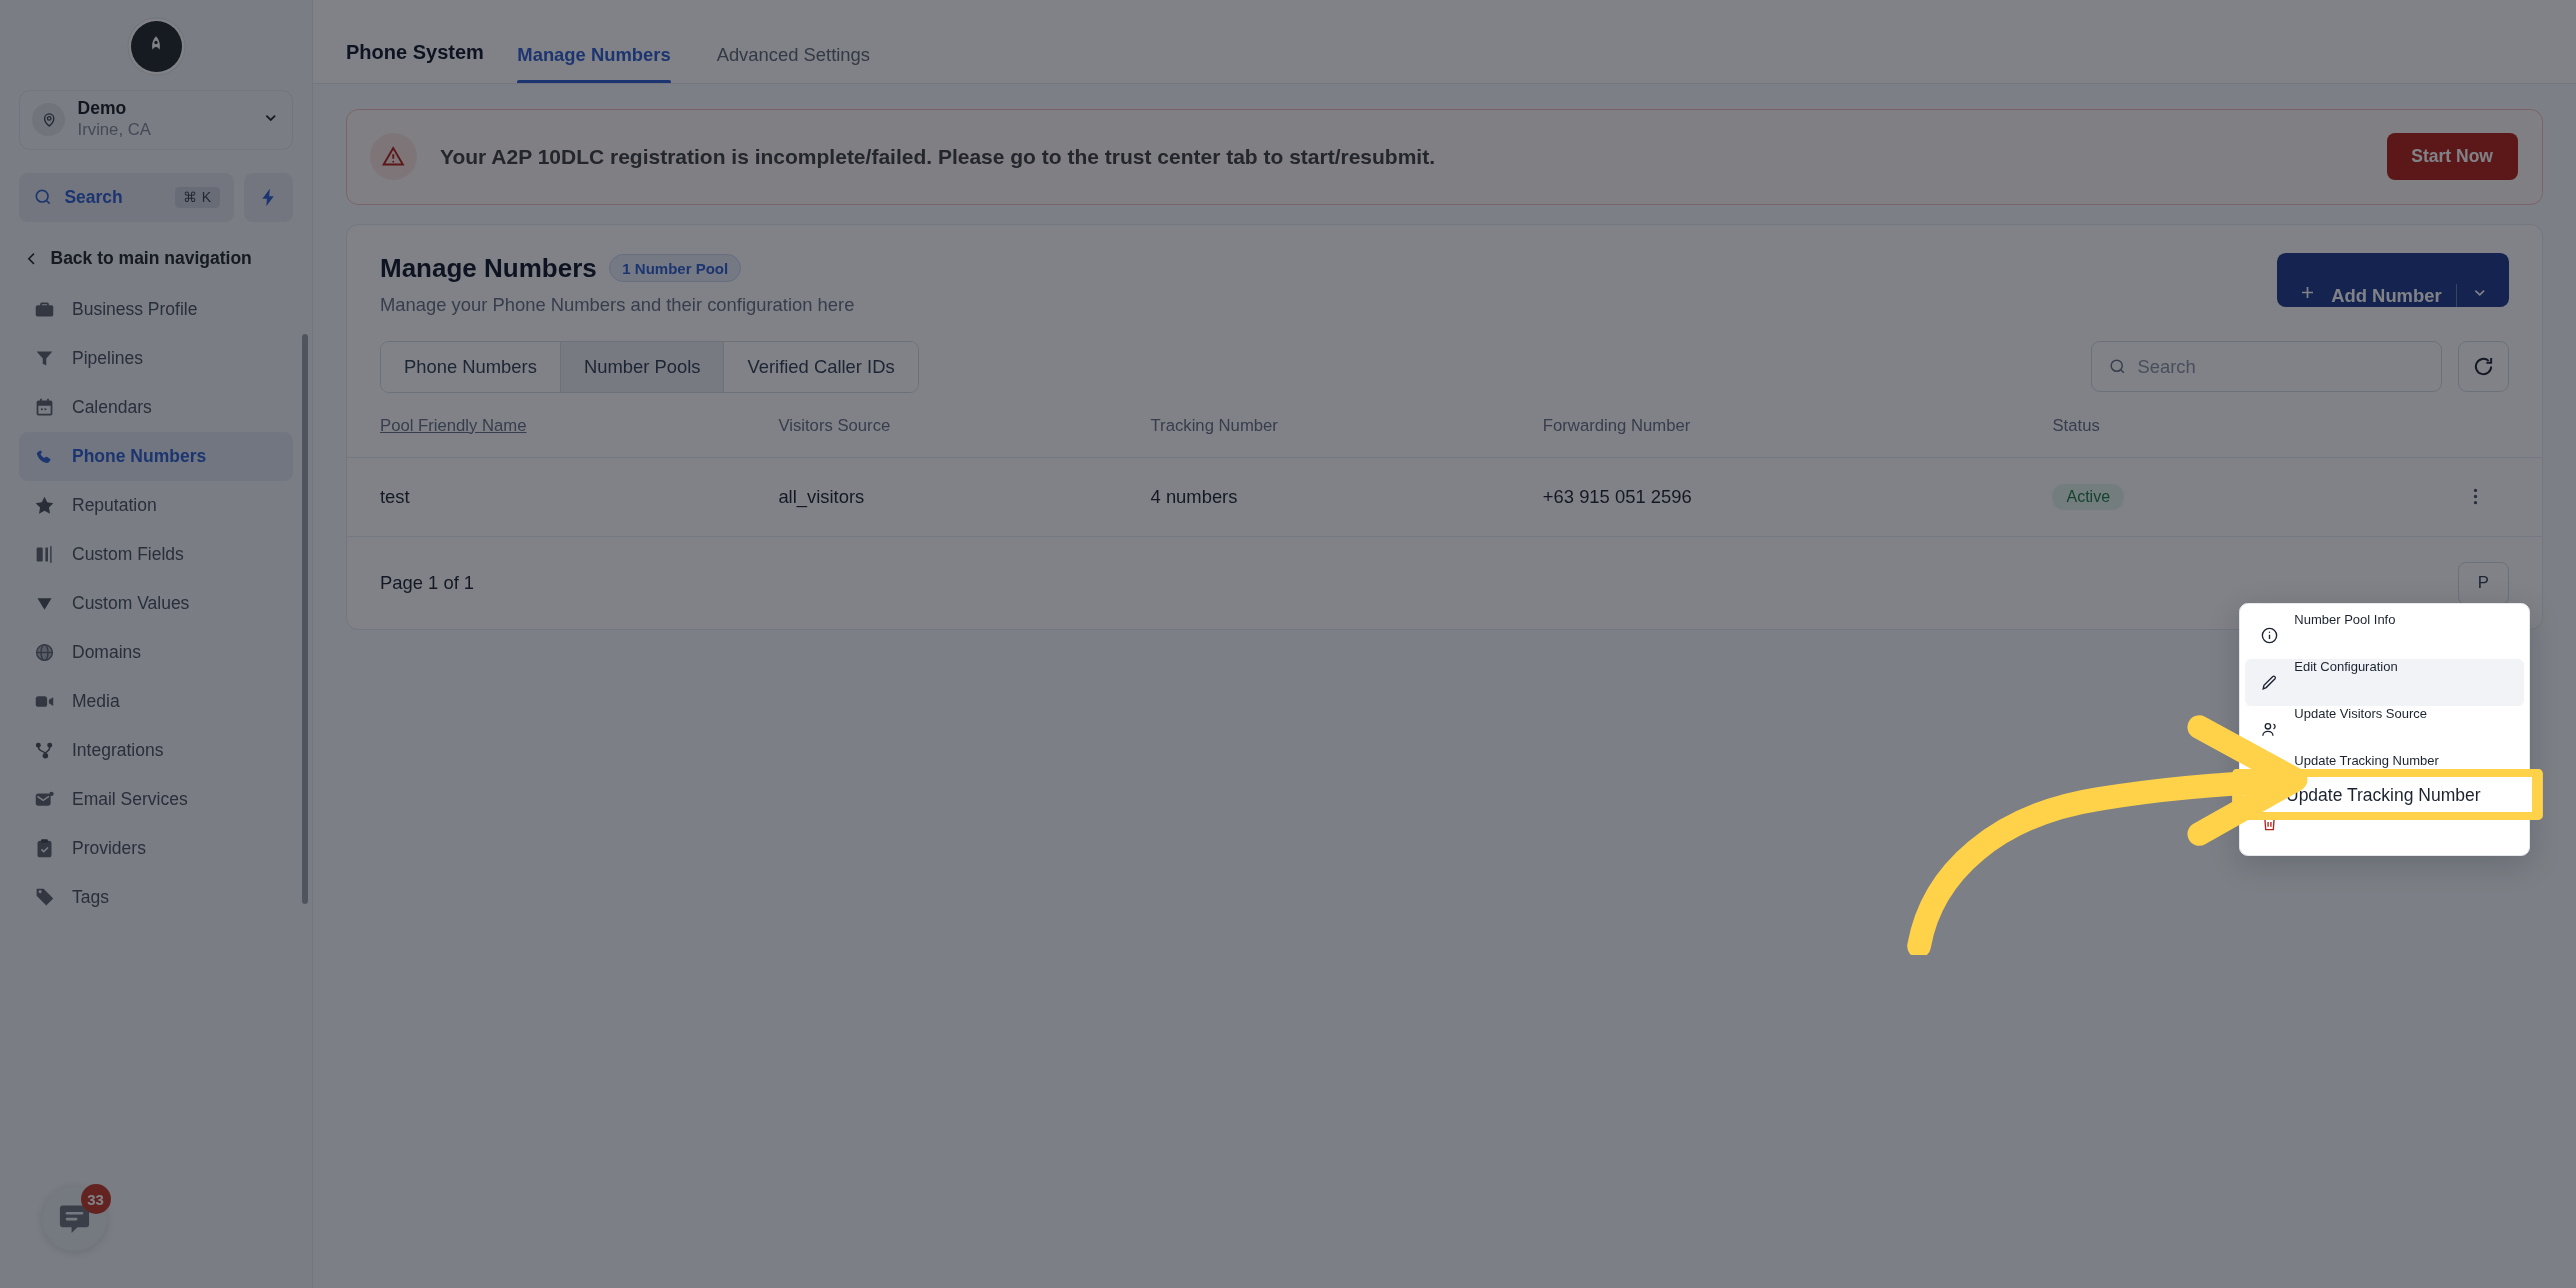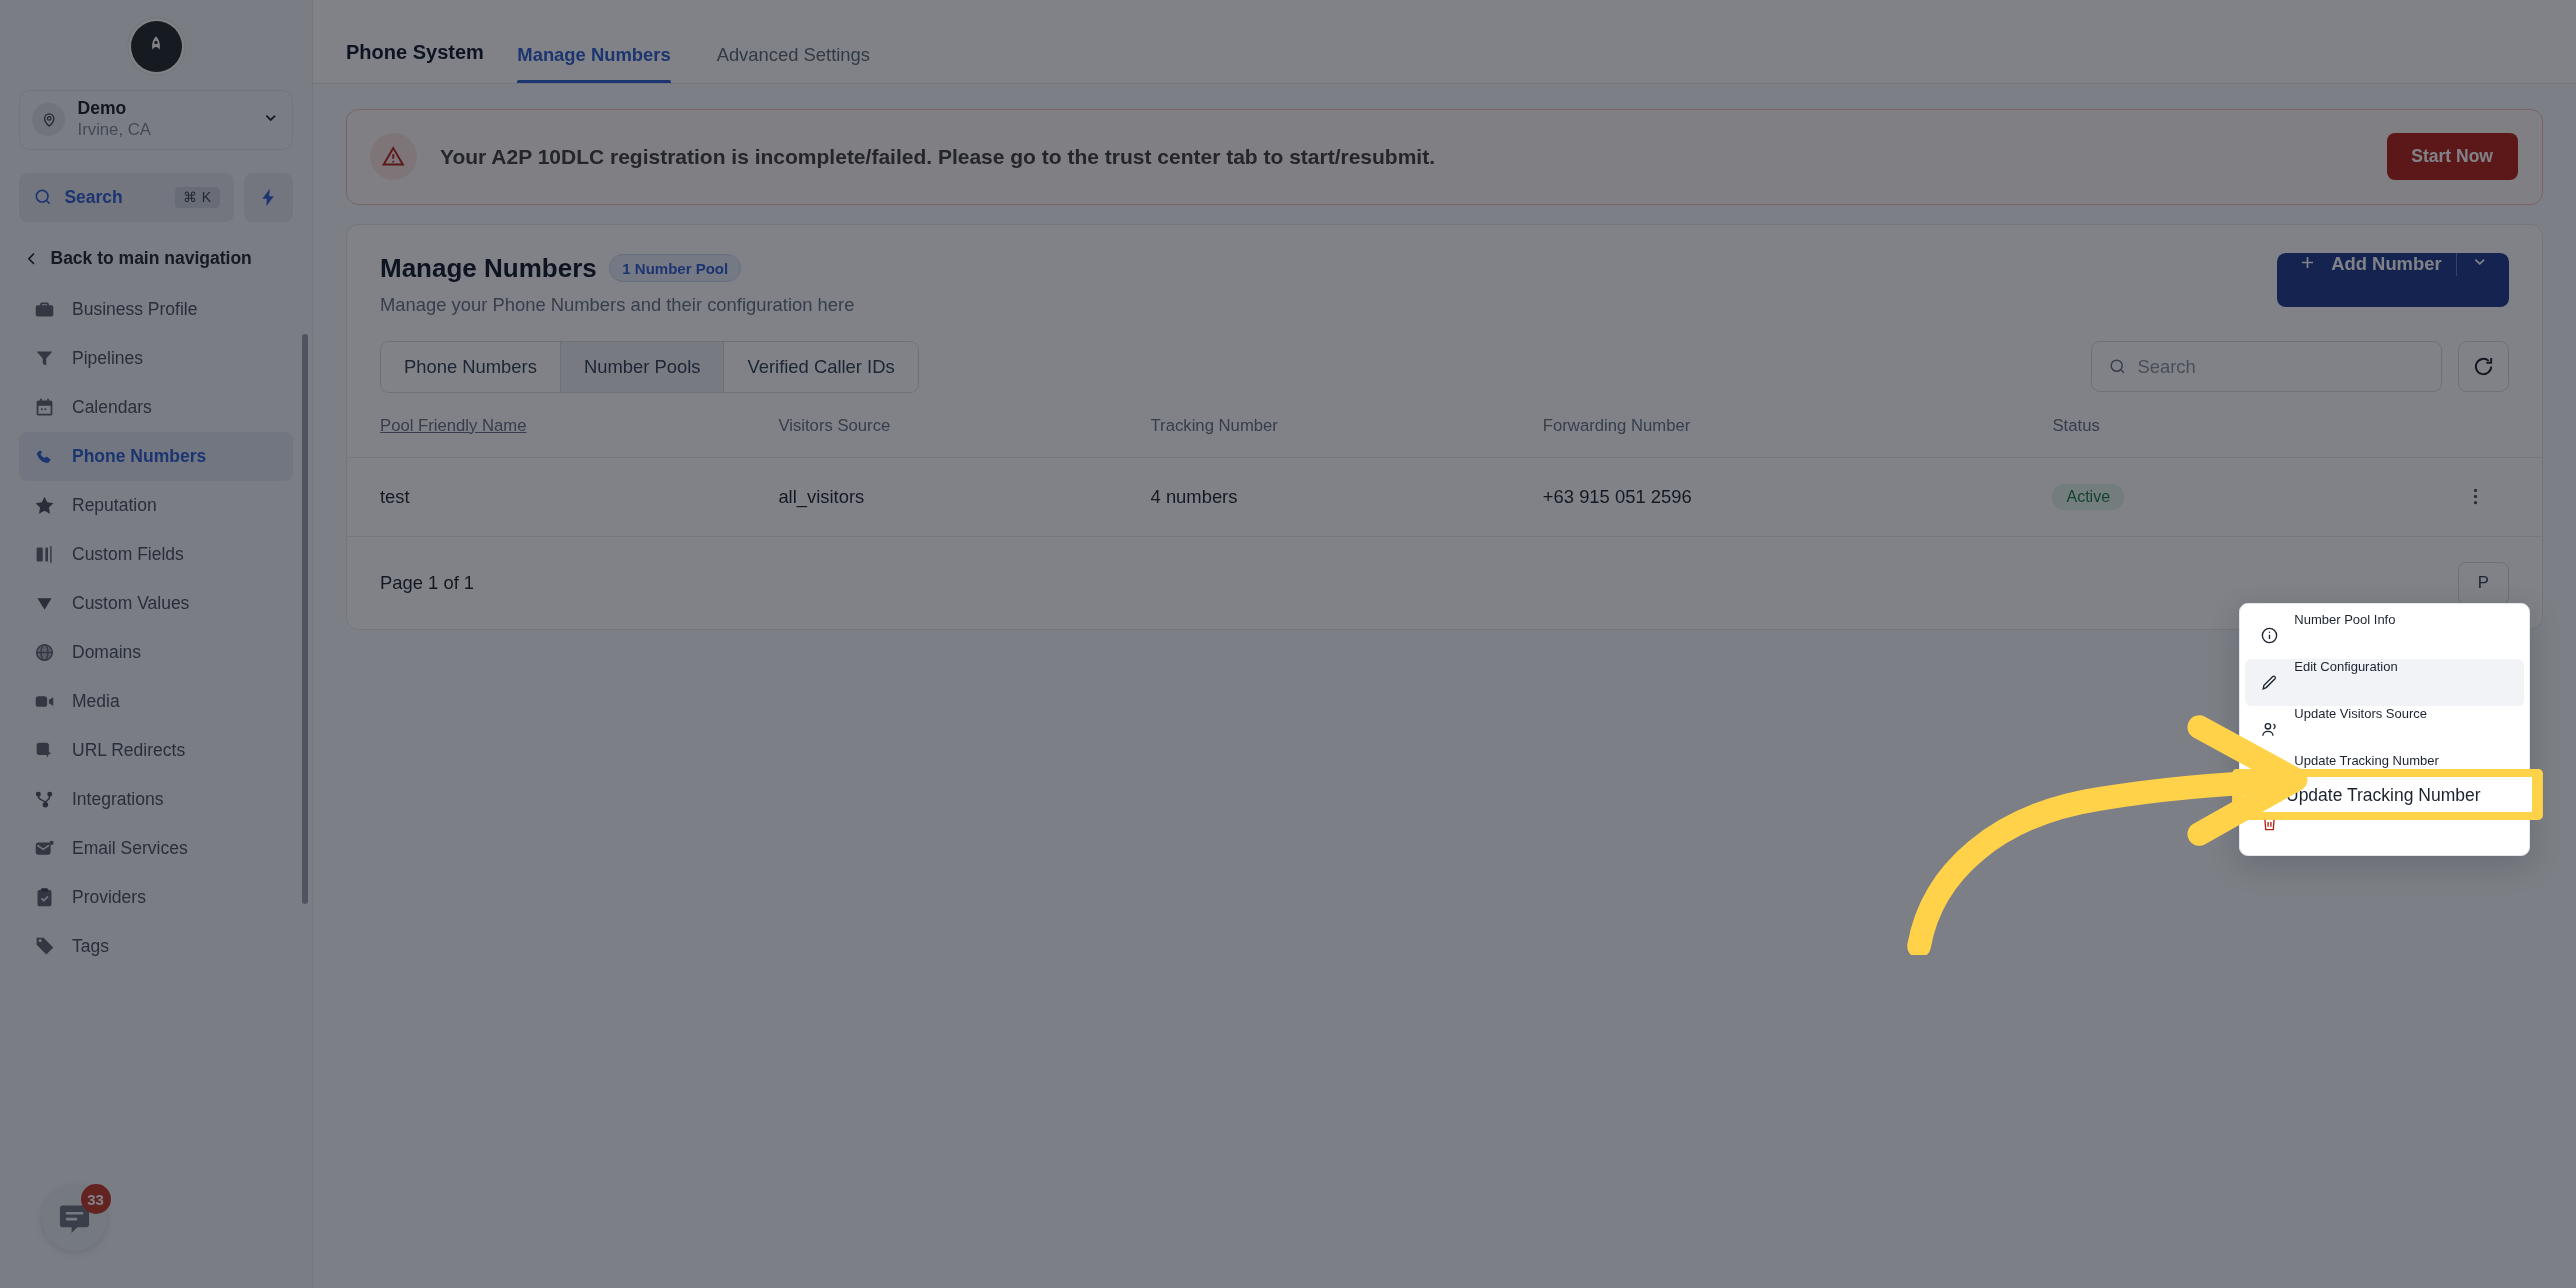--- a/index.html
+++ b/index.html
@@ -150,21 +150,21 @@
   .title-row { display:flex; align-items:center; gap: 12.3px; }
   .card-title { font-size: 26px; font-weight: 700; color: #101828; }
   .pill-pool {
     background:#e7ecf8; color:#2f5fd0; border:0.9px solid #c9d6f0;
     font-size: 15px; font-weight: 600; border-radius: 14px; padding: 4.4px 12.3px;
   }
   .card-sub { margin-top: 10.5px; font-size: 18.4px; color: #667085; }
   .btn-primary {
     background: #1e3a8a; color: #fff; font-size: 18.4px; font-weight: 600;
     border-radius: 8.8px; height: 54px; padding: 0 21px;
-    display:flex; align-items:flex-start; gap: 14px; white-space: nowrap;
+    display:flex; align-items:flex-end; gap: 14px; white-space: nowrap;
   }
   .btn-primary .divider { width:0.9px; height: 23px; background: rgba(255,255,255,.35); }
 
   .toolbar { display:flex; align-items:center; padding: 24.5px 33px 0; }
   .segmented {
     display:flex; border:0.9px solid #d6dae1; border-radius: 8.8px; overflow:hidden;
     background:#fff;
   }
   .seg {
     font-size: 18.4px; color:#344054; padding: 14px 23px; background:#fff;
@@ -390,29 +390,20 @@
       <div class="navitem">
         <span class="ic">
             <svg viewBox="0 0 24 24" fill="#5c6370">
               <rect x="2" y="6" width="13" height="12" rx="3"></rect>
               <path d="M17 10l5-3v10l-5-3z"></path>
             </svg>
           </span>
         <span>Media</span>
       </div>
 
-      <div class="navitem">
-        <span class="ic">
-            <svg viewBox="0 0 24 24" fill="#5c6370">
-              <rect x="3" y="3" width="14" height="14" rx="3"></rect>
-              <path d="M12 12l8 3-3.2 1.2L15.5 20 12 12z"></path>
-            </svg>
-          </span>
-        <span>URL Redirects</span>
-      </div>
 
       <div class="navitem">
         <span class="ic">
             <svg viewBox="0 0 24 24" fill="none" stroke="#4a505c" stroke-width="1.7">
               <circle cx="5" cy="6" r="2" fill="#4a505c"></circle>
               <circle cx="18" cy="6" r="2" fill="#4a505c"></circle>
               <circle cx="13" cy="18" r="2.3" fill="#4a505c"></circle>
               <path d="M5 8c0 6 8 4 8 8M18 8c0 6-5 4-5 8"></path>
             </svg>
           </span>

